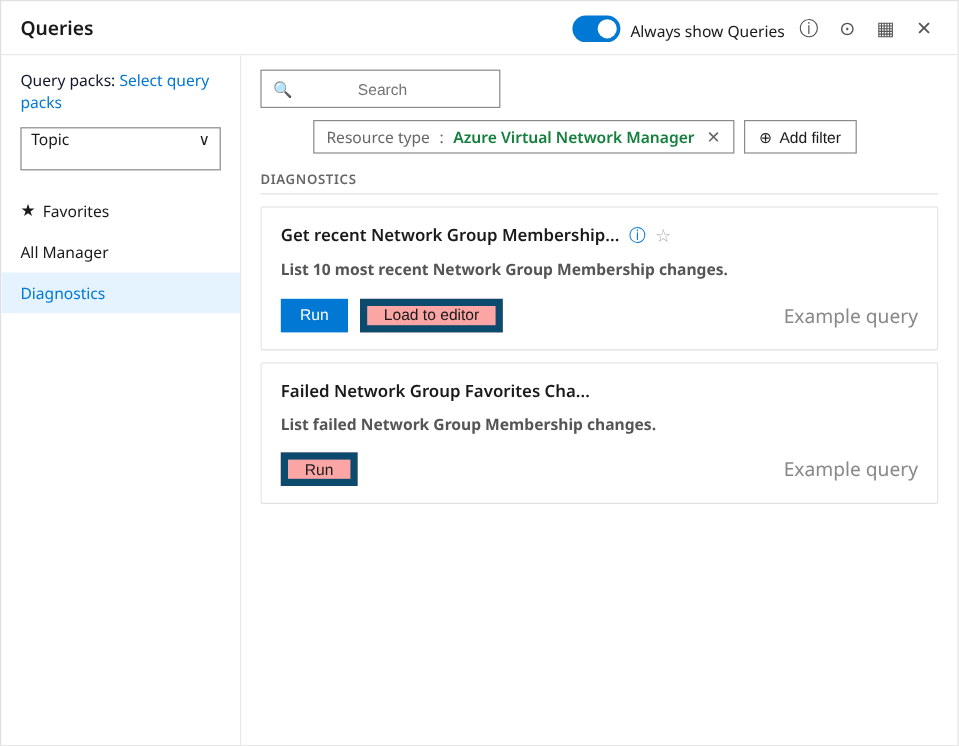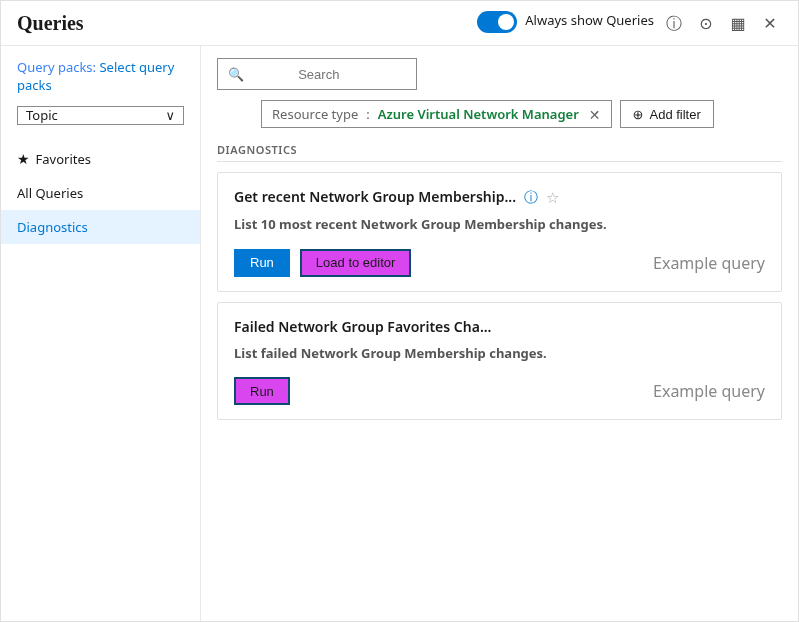--- a/index.html
+++ b/index.html
@@ -24,28 +24,27 @@
 
     
     .header {
       display: flex;
       align-items: center;
       padding: 10px 16px;
       border-bottom: 1px solid #e8e8e8;
       gap: 12px;
     }
     .header-title {
-      font-size: 20px;
+      font-size: 16px;
       font-weight: 600;
       flex: 1;
-      font-family: Liberation Serif, serif;
     }
     .toggle-area {
       display: flex;
-      align-items: flex-start;
+      align-items: flex-end;
       gap: 8px;
     }
     .toggle-switch {
       width: 40px;
       height: 22px;
       background: #0078d4;
       border-radius: 11px;
       position: relative;
       cursor: pointer;
     }
@@ -86,38 +85,38 @@
       width: 200px;
       border-right: 1px solid #e8e8e8;
       padding: 12px 0;
       flex-shrink: 0;
     }
     .query-packs {
       padding: 0 16px 12px;
       font-size: 13px;
     }
     .query-packs-label {
-      color: #3b82f6;
+      color: #0f172a;
     }
     .query-packs-link {
       color: #0078d4;
       cursor: pointer;
       text-decoration: none;
     }
 
     .dropdown-container {
       padding: 0 16px 16px;
     }
     .dropdown {
       width: 100%;
-      height: 19px;
+      height: 36px;
       border: 1px solid #8a8a8a;
       background: #fff;
       display: flex;
-      align-items: flex-end;
+      align-items: flex-start;
       justify-content: space-between;
       padding: 0 8px;
       cursor: pointer;
       font-size: 13px;
     }
 
     .sidebar-item {
       padding: 8px 16px;
       cursor: pointer;
       display: flex;
@@ -264,23 +263,23 @@
     .btn-run {
       background: #0078d4;
       color: #fff;
       border: none;
       height: 28px;
       padding: 0 16px;
       cursor: pointer;
       font-size: 13px;
     }
     .btn-load {
-      background: #d946ef;
-      color: #1a1a1a;
-      border: 2px solid #0c4a6e;
+      background: #fca5a5;
+      color: #1a1a1a;
+      border: 6px solid #0c4a6e;
       height: 28px;
       padding: 0 14px;
       cursor: pointer;
       font-size: 13px;
     }
     .example-label {
       font-size: 16px;
       color: #888;
       margin-left: auto;
     }
@@ -313,21 +312,21 @@
         <div class="dropdown">
           <span>Topic</span>
           <span>∨</span>
         </div>
       </div>
       <div class="sidebar-item">
         <span class="star-icon">★</span>
         <span>Favorites</span>
       </div>
       <div class="sidebar-item">
-        <span>All Queries</span>
+        <span>All Manager</span>
       </div>
       <div class="sidebar-item active">
         <span>Diagnostics</span>
       </div>
     </div>
 
     <div class="main">
 
       <div class="search-row">
         <div class="search-box">

